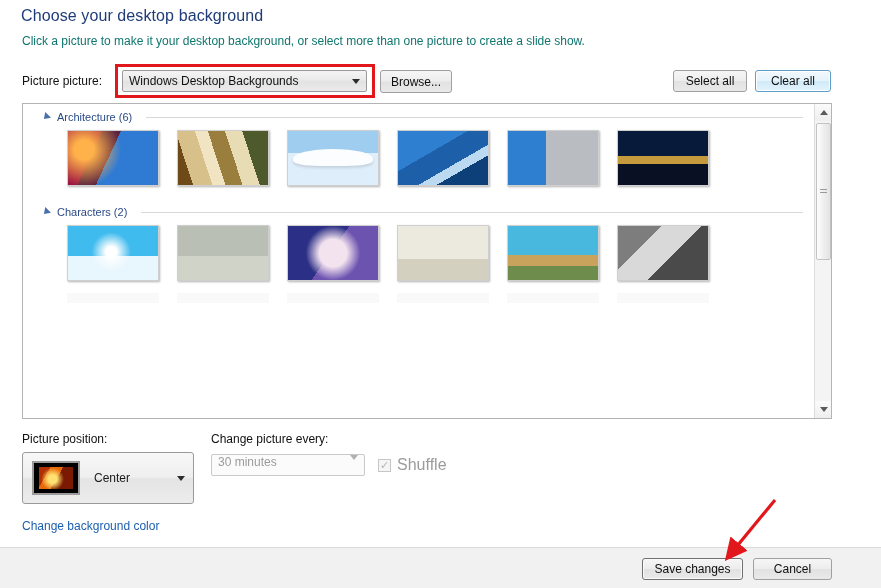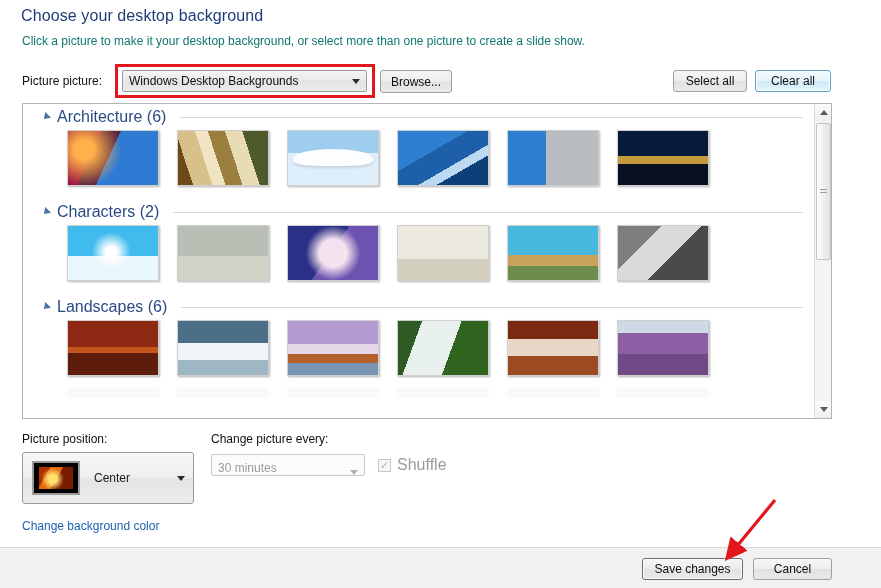--- a/index.html
+++ b/index.html
@@ -71,21 +71,21 @@
     padding-left:20px; height:26px;
   }
   .cat-tri {
     width:0;height:0;
     border-top:4px solid transparent;
     border-bottom:4px solid transparent;
     border-right:6px solid #4b6fa8;
     transform: rotate(-45deg);
     margin-right:2px;
   }
-  .cat-name { color:#2a4a86; font-size:16px; white-space:nowrap; }
+  .cat-name { color:#2a4a86; font-size:11px; white-space:nowrap; }
   .cat-rule { flex:1; height:1px; background:#d8d8d8; margin-left:8px; margin-right:10px; }
 
   .row { display:flex; padding-left:44px; gap:0; }
   .thumb-cell { width:110px; }
   .thumb {
     width:92px; height:56px;
     border:1px solid #cfcfcf;
     box-shadow: 1px 1px 2px rgba(0,0,0,0.30);
     background-size:cover; background-position:center;
   }
@@ -178,21 +178,21 @@
       radial-gradient(circle at 40% 55%,#ffe070 0 18%,rgba(255,224,112,0) 48%),
       linear-gradient(120deg,#b03000 0 25%,#e8690a 25% 52%,#7a1a00 52% 100%);
   }
   .combo-pos .txt { flex:1; padding-left:14px; font-size:12px; }
   .combo-pos .arrow { width:24px; display:flex; align-items:center; justify-content:center; }
 
   .chg-label { position:absolute; left:211px; top:432px; font-size:12px; color:#111; }
   .combo-every {
     position:absolute; left:211px; top:454px; width:154px; height:22px;
     border:1px solid #c9c9c9; border-radius:2px;
-    background:#fbfbfb; display:flex; align-items:flex-end;
+    background:#fbfbfb; display:flex; align-items:flex-start;
   }
   .combo-every .txt { flex:1; padding-left:6px; font-size:12px; color:#9b9b9b; }
   .combo-every .arrow { width:20px; display:flex; align-items:center; justify-content:center; }
 
   .shuffle { position:absolute; left:378px; top:456px; display:flex; align-items:center; gap:6px; }
   .chk {
     width:13px; height:13px; border:1px solid #c6c6c6; background:#f5f5f5;
     display:flex; align-items:center; justify-content:center;
     font-size:11px; color:#b3b3b3; line-height:1;
   }
@@ -291,47 +291,20 @@
           </div>
         <div class="thumb-cell">
             <div class="thumb t-c5"></div>
           </div>
         <div class="thumb-cell">
             <div class="thumb t-c6"></div>
           </div>
       </div>
     </div>
 
-    <div class="cat" style="margin-top:13px;">
-      <div class="cat-head">
-        <span class="cat-tri"></span>
-        <span class="cat-name">Landscapes (6)</span>
-        <span class="cat-rule"></span>
-      </div>
-      <div class="row">
-        <div class="thumb-cell">
-            <div class="thumb t-l1"></div>
-          </div>
-        <div class="thumb-cell">
-            <div class="thumb t-l2"></div>
-          </div>
-        <div class="thumb-cell">
-            <div class="thumb t-l3"></div>
-          </div>
-        <div class="thumb-cell">
-            <div class="thumb t-l4"></div>
-          </div>
-        <div class="thumb-cell">
-            <div class="thumb t-l5"></div>
-          </div>
-        <div class="thumb-cell">
-            <div class="thumb t-l6"></div>
-          </div>
-      </div>
-    </div>
 
     <div class="partial-row" style="margin-top:12px;">
       <div class="pthumb"></div>
         <div class="pthumb"></div>
         <div class="pthumb"></div>
       <div class="pthumb"></div>
         <div class="pthumb"></div>
         <div class="pthumb"></div>
     </div>
 

